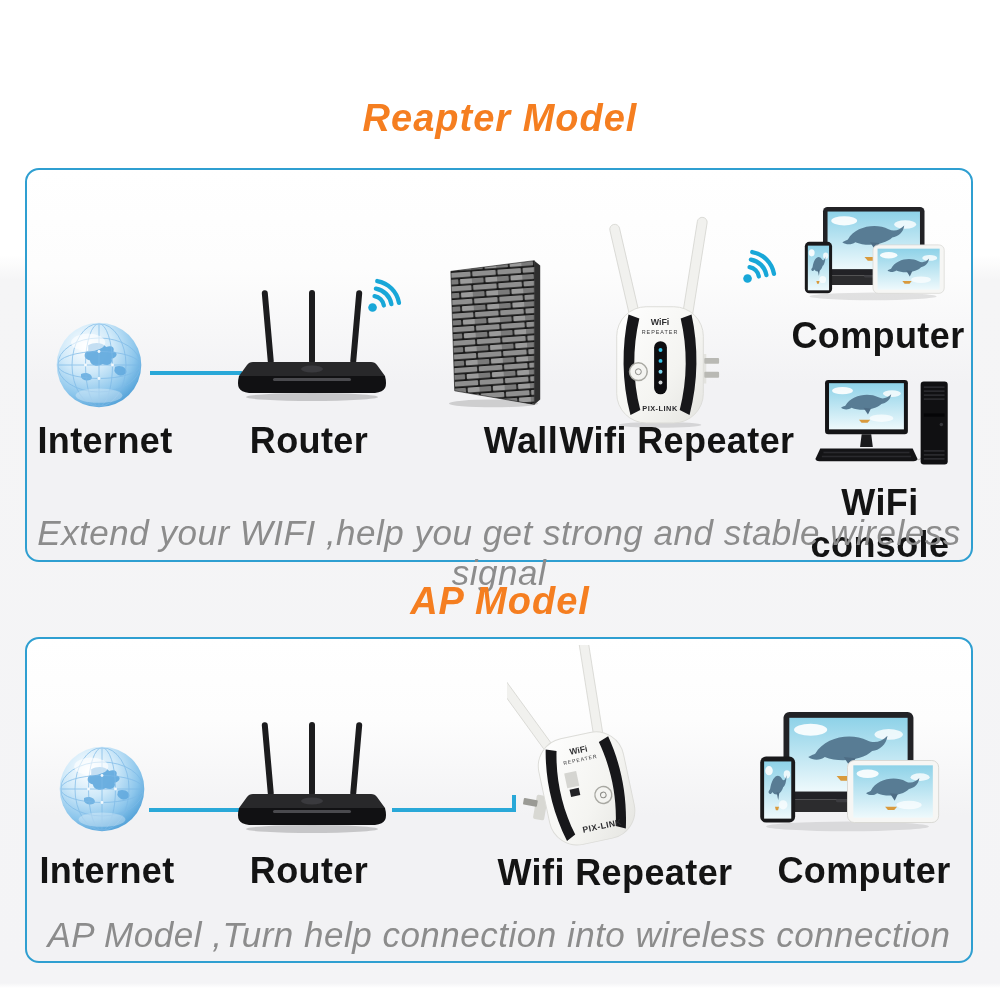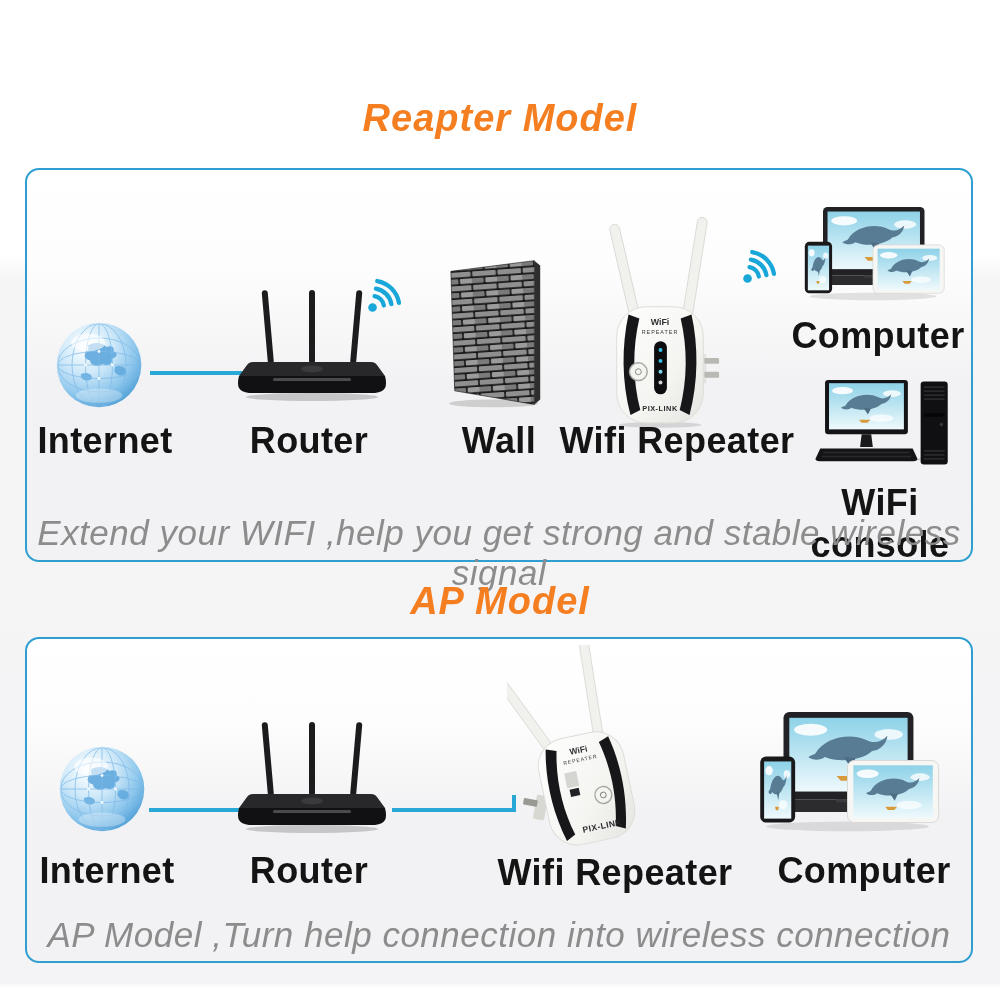--- a/index.html
+++ b/index.html
@@ -191,21 +191,21 @@
       </svg>
     <div class="abs dev-label" style="left:212px;top:250px;width:140px;">Router</div>
 
     <svg class="abs" style="left:335px;top:102px;" width="46" height="46">
         <use href="#wifiSym"></use>
       </svg>
 
     <svg class="abs" style="left:418px;top:88px;" width="102" height="152">
         <use href="#wallSym"></use>
       </svg>
-    <div class="abs dev-label" style="left:402px;top:250px;width:140px;">Wall</div>
+    <div class="abs dev-label" style="left:424px;top:250px;width:140px;">Wall</div>
 
     <svg class="abs" style="left:570px;top:46px;" width="128" height="212" viewBox="0 0 130 215">
       <g transform="rotate(-13 38 100)">
           <rect x="33" y="6" width="10" height="98" rx="5" fill="#f1f1ee" stroke="#d5d5d0" stroke-width="0.8"></rect>
         </g>
       <g transform="rotate(9 92 100)">
           <rect x="87" y="0" width="10" height="104" rx="5" fill="#f1f1ee" stroke="#d5d5d0" stroke-width="0.8"></rect>
         </g>
       <ellipse cx="64" cy="212" rx="42" ry="3" fill="#000" opacity="0.12"></ellipse>
       <rect x="104" y="140" width="7" height="30" fill="#e3e3df"></rect>

